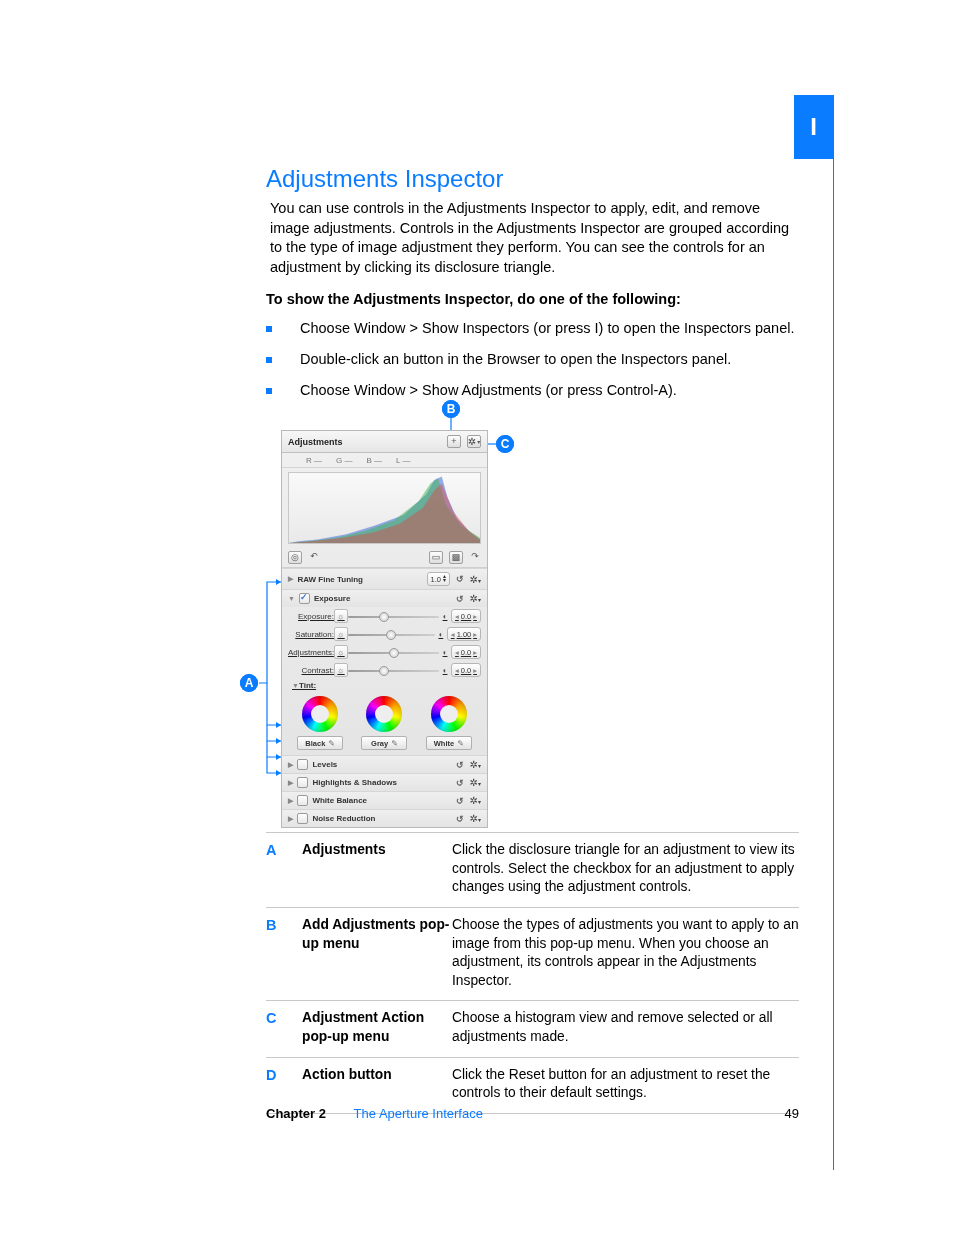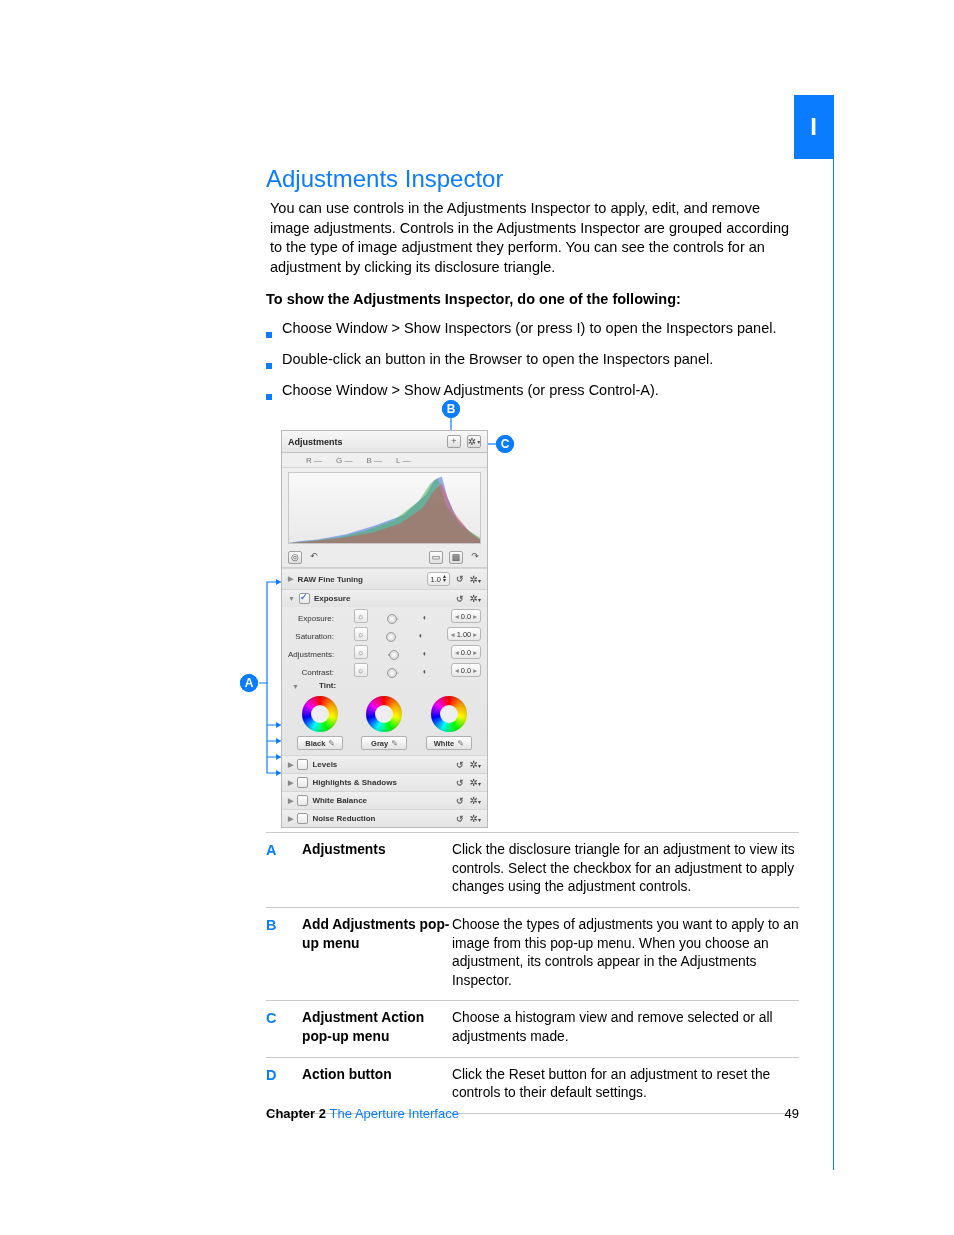--- a/index.html
+++ b/index.html
@@ -56,22 +56,23 @@
     margin: 0 0 14px 4px;
   }
   .subhead {
     font-weight: 700;
     font-size: 14.5px;
     margin: 6px 0 12px 0;
   }
   .bullets { margin: 0; padding: 0; }
   .bullets .row {
     display: flex;
-    align-items: flex-end;
+    align-items: flex-start;
     margin: 12px 0 10px 0;
+    gap: 18px;
   }
   .bullets .dot {
     width: 6px; height: 6px; background: #0a7cff;
     margin: 7px 10px 0 0; flex: 0 0 6px;
   }
   .bullets .txt { font-size: 14.5px; line-height: 1.3; }
 
   
   .figure-wrap {
     position: absolute;
@@ -129,21 +130,21 @@
   .section-row .name .tri { color:#888; font-size:7px; }
   .section-row .tools { display:flex; gap:6px; align-items:center; }
   .chip {
     display:inline-flex; align-items:center; gap:2px;
     border:1px solid #b6b6b6; border-radius:3px; padding:0 3px; height:12px;
     background:linear-gradient(#fff,#e8e8e8);
     font-size:7.5px; color:#333;
   }
   .chip .tri-l, .chip .tri-r { color:#888; }
   .param {
-    display:flex; align-items:flex-end; gap:20px; padding: 2px 6px;
+    display:flex; align-items:center; gap:0; padding: 2px 6px; text-decoration: underline;
   }
   .param .lbl { width:46px; text-align:right; color:#333; font-size:8px;}
   .param .ico {
     width:12px; height:12px; border-radius:2px; border:1px solid #bbb;
     display:inline-flex; align-items:center; justify-content:center;
     font-size:8px; color:#777; background:linear-gradient(#fff,#e8e8e8);
   }
   .param .slider {
     position:relative; flex:1; height:10px;
   }
@@ -220,21 +221,21 @@
     width:150px; font-weight:700;
   }
   .ct-desc { flex:1; }
 
   
   .footer {
     position:absolute; left:266px; right:155px; top:1106px;
     font-size:13px; display:flex; justify-content:space-between;
   }
   .footer .chap { font-weight:700; }
-  .footer .chap .link { color:#0a7cff; font-weight:400; margin-left:0;}
+  .footer .chap .link { color:#0a7cff; font-weight:400; margin-left:24px;}
 </style>
 </head>
 <body>
 
 <div class="page">
 
   <div class="side-rule"></div>
   <div class="side-tab">I</div>
 
   <div class="content">

